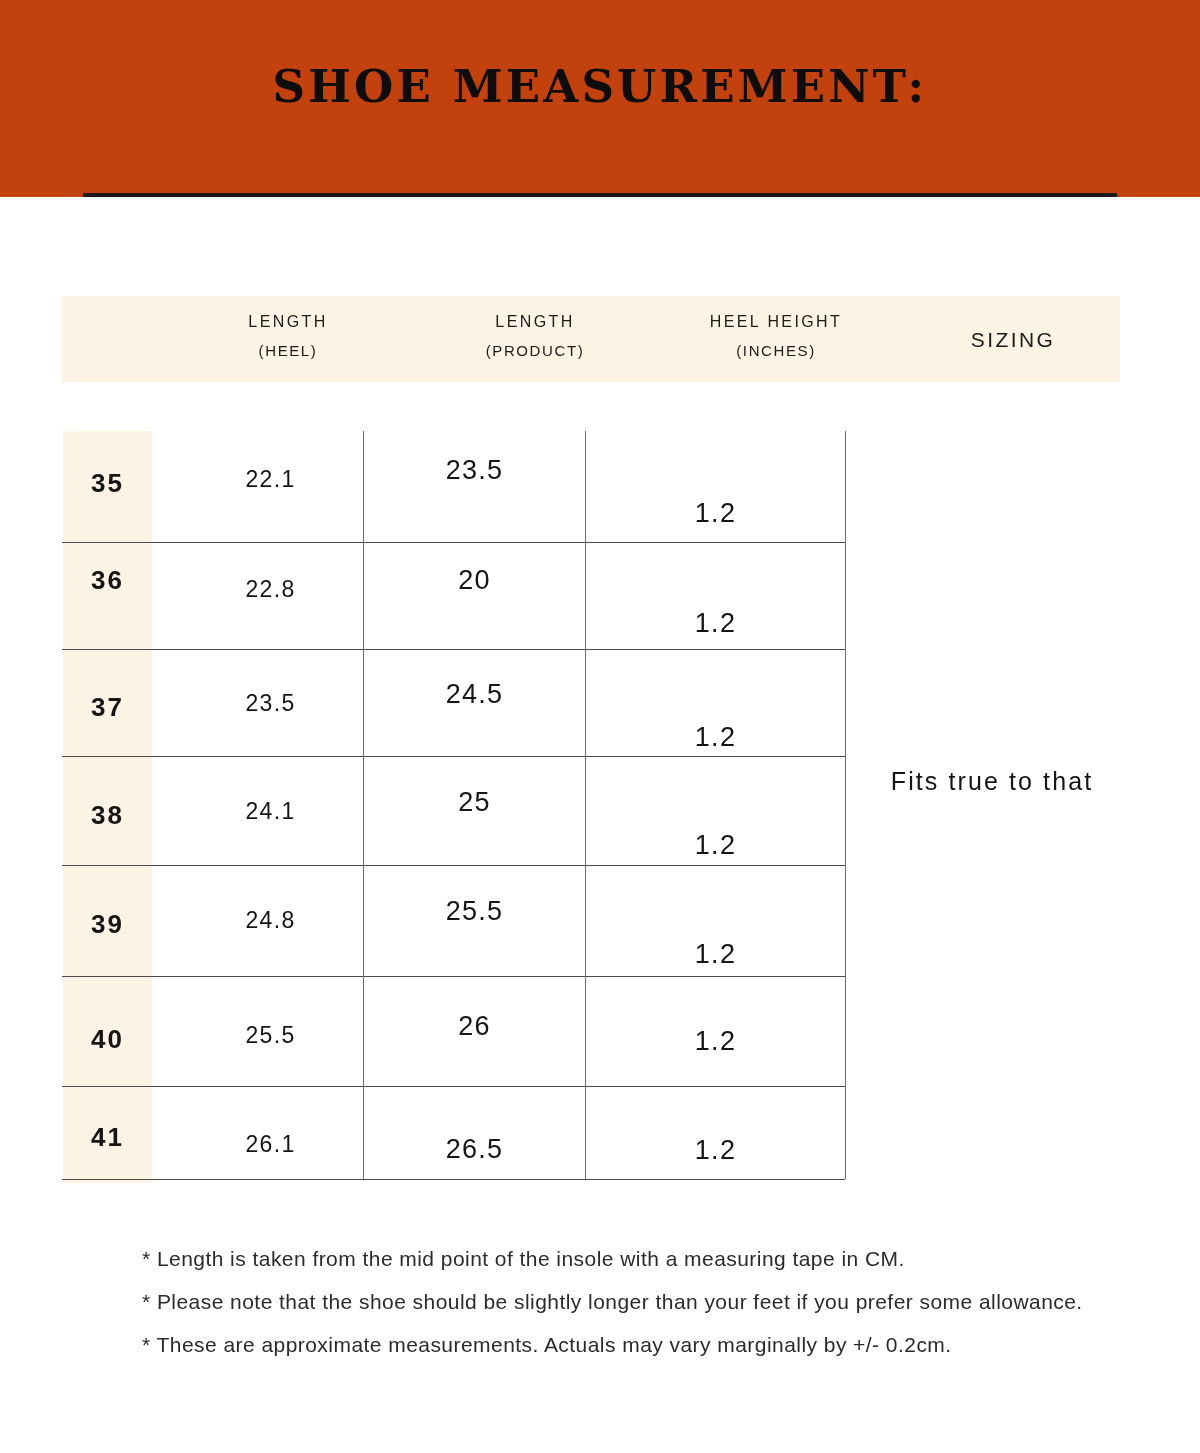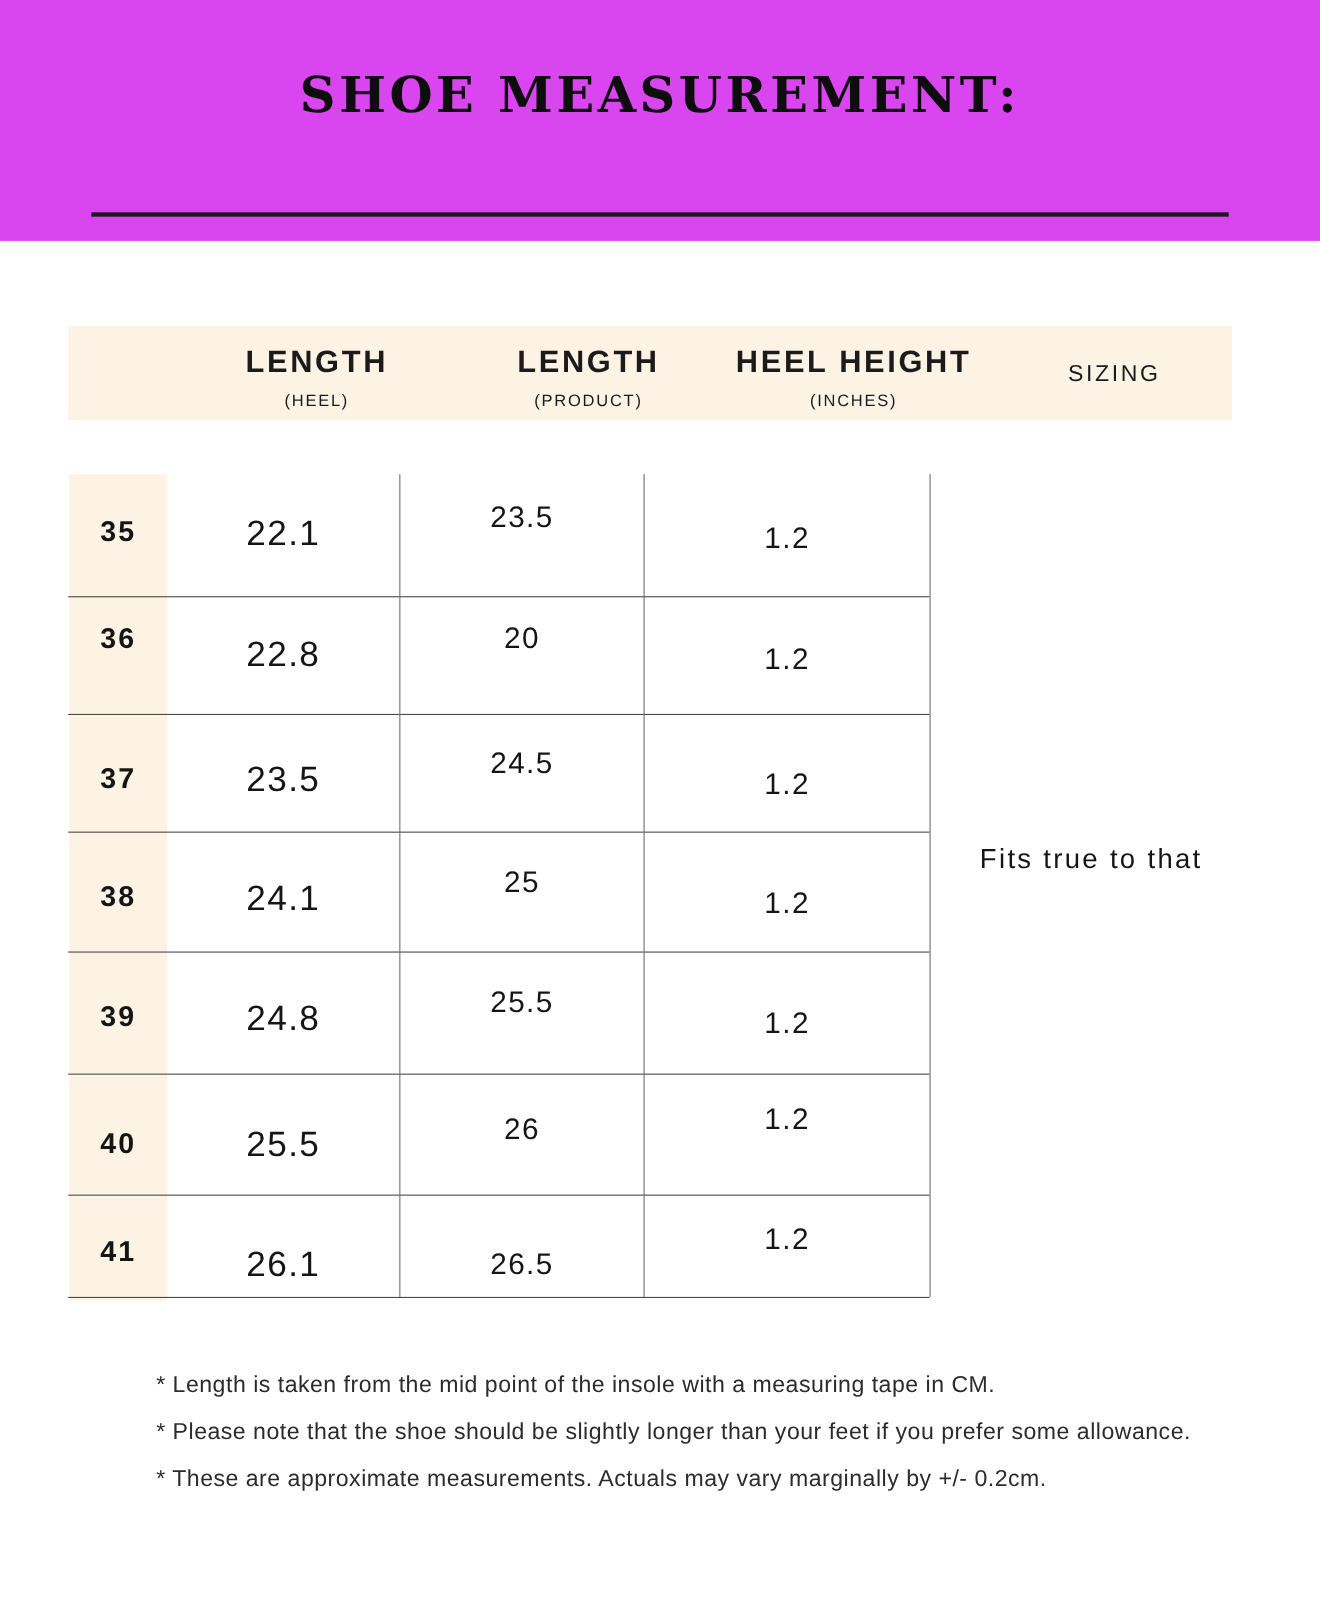--- a/index.html
+++ b/index.html
@@ -14,22 +14,22 @@
     position: relative;
     overflow: hidden;
   }
 
   
   .banner {
     position: absolute;
     left: 0;
     top: 0;
     width: 1200px;
-    height: 219px;
-    background: #d946ef;
+    height: 197px;
+    background: #c2410c;
   }
   .banner-title {
     position: absolute;
     left: 0;
     top: 0;
     width: 1200px;
     text-align: center;
     line-height: 1;
     margin-top: 64px;
     font-family: "DejaVu Serif", "Liberation Serif", serif;
@@ -65,25 +65,24 @@
     position: absolute;
     top: 0;
     height: 86px;
     text-align: center;
     color: #1b1b1b;
     font-family: "Liberation Sans", sans-serif;
     font-weight: 400;
   }
   .th .th-main {
     display: block;
-    font-size: 28px;
+    font-size: 16px;
     letter-spacing: 2.4px;
     margin-top: 17px;
     white-space: nowrap;
-    font-weight: bold;
   }
   .th .th-sub {
     display: block;
     font-size: 15px;
     letter-spacing: 1.6px;
     margin-top: 11px;
     white-space: nowrap;
   }
   .th-single {
     display: block;
@@ -149,36 +148,37 @@
     white-space: nowrap;
   }
   .cell-size {
     left: 1px;
     width: 89px;
     font-size: 26px;
     font-weight: 700;
     letter-spacing: 2px;
   }
   .cell-feet {
-    left: 90px;
+    left: 103px;
     width: 211px;
-    font-size: 32px;
+    font-size: 23px;
     letter-spacing: 1.3px;
   }
   .cell-product {
     left: 302px;
     width: 221px;
     font-size: 27px;
     letter-spacing: 1.3px;
   }
   .cell-heel {
     left: 524px;
     width: 259px;
     font-size: 27px;
     letter-spacing: 1.3px;
+    margin-top: 24px;
   }
 
   .sizing-note {
     position: absolute;
     left: 784px;
     width: 292px;
     text-align: center;
     font-size: 25px;
     letter-spacing: 2.1px;
     color: #151515;

